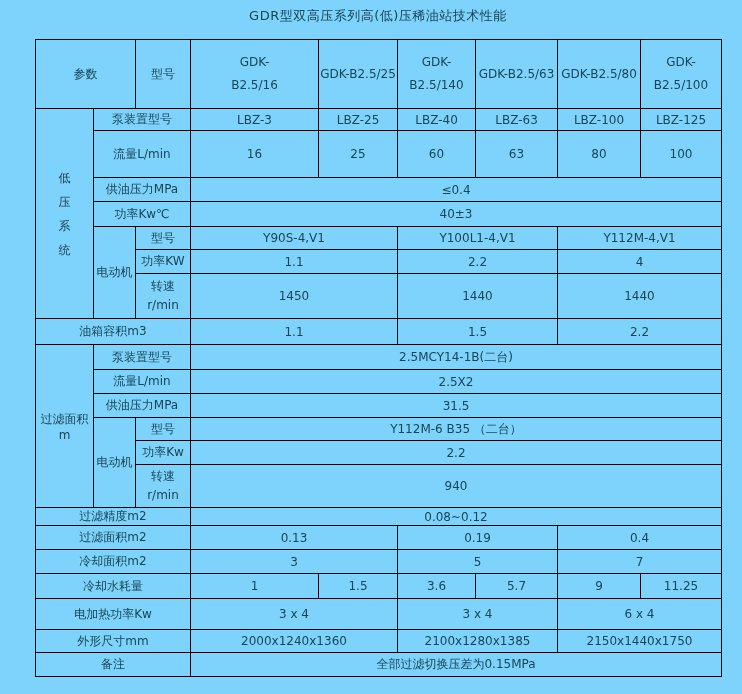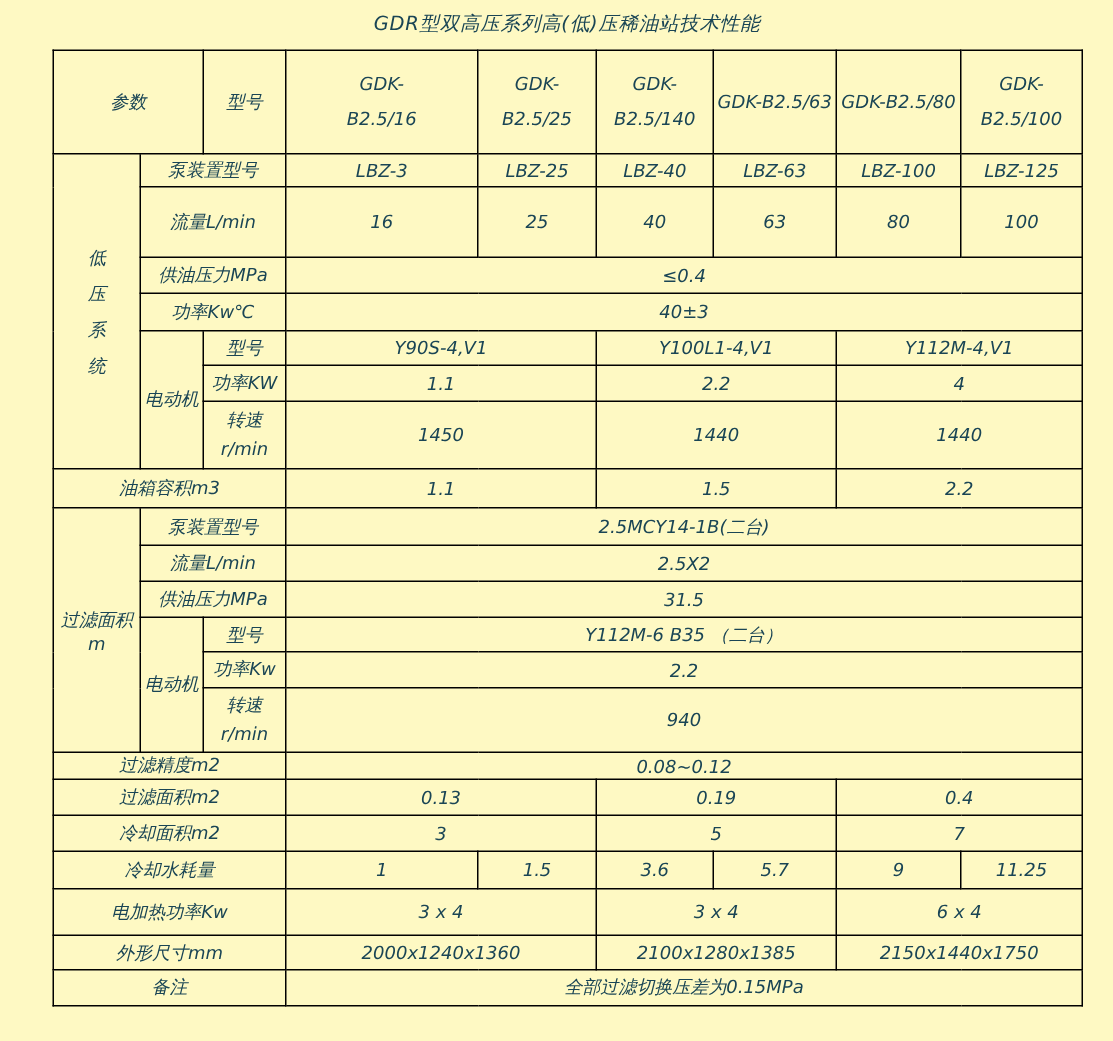--- a/index.html
+++ b/index.html
@@ -1,37 +1,36 @@
 <!DOCTYPE html>
 <html><head>
 <meta charset="utf-8">
 <style>
   * { box-sizing: border-box; }
   html, body { margin: 0; padding: 0; background: #ffffff; }
   .page {
     position: relative;
     width: 742px;
     height: 694px;
-    background: #fef9c3;
+    background: #7dd3fc;
     font-family: "DejaVu Sans", sans-serif;
     color: #1a4555;
-    font-style: italic;
   }
   .title {
     position: absolute;
     top: 7px;
     left: 35px;
     width: 686px;
     text-align: center;
     font-size: 13px;
     letter-spacing: 0.5px;
   }
   table.spec {
     position: absolute;
-    top: 33px;
+    top: 39px;
     left: 35px;
     width: 686px;
     border-collapse: collapse;
     table-layout: fixed;
   }
   table.spec td {
     border: 1px solid #000000;
     text-align: center;
     vertical-align: middle;
     font-size: 12px;
@@ -90,21 +89,21 @@
       <td class="lbz">LBZ-40</td>
       <td class="lbz">LBZ-63</td>
       <td class="lbz">LBZ-100</td>
       <td class="lbz">LBZ-125</td>
     </tr>
 
     <tr style="height:47px">
       <td colspan="2">流量L/min</td>
       <td>16</td>
       <td>25</td>
-      <td>40</td>
+      <td>60</td>
       <td>63</td>
       <td>80</td>
       <td>100</td>
     </tr>
 
     <tr style="height:24px">
       <td colspan="2">供油压力MPa</td>
       <td colspan="6">≤0.4</td>
     </tr>
 

